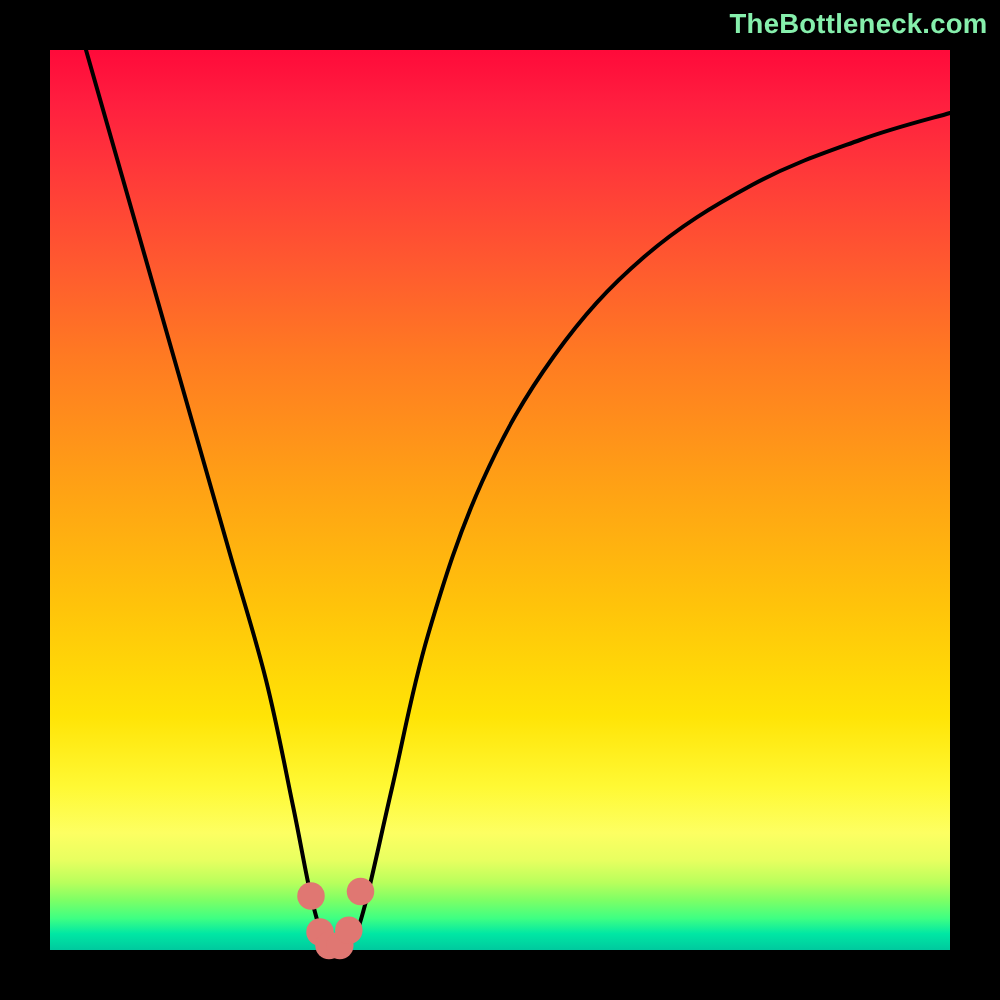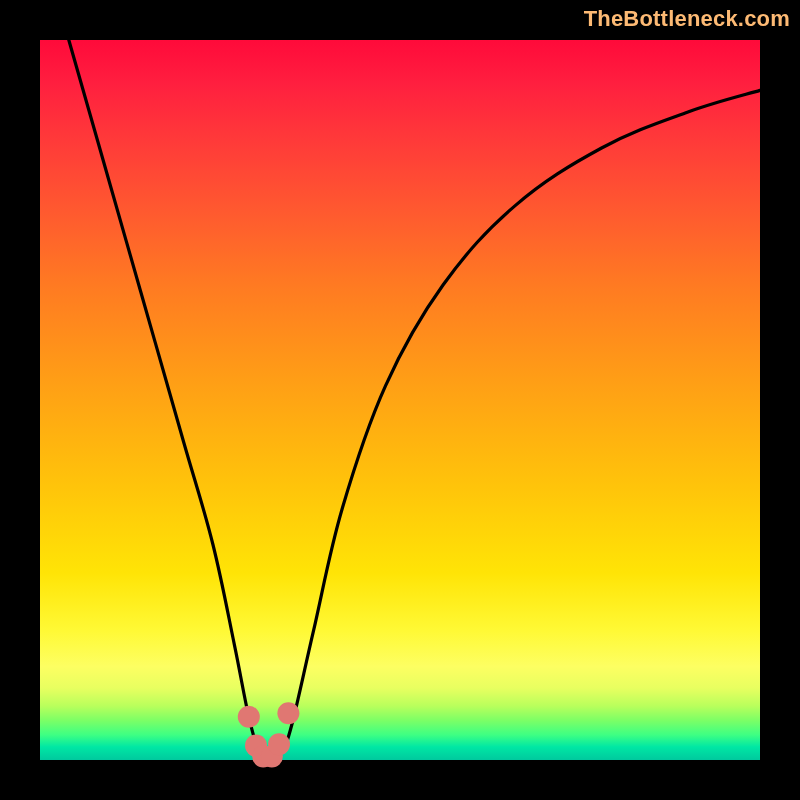--- a/index.html
+++ b/index.html
@@ -42,21 +42,21 @@
       #7cff66 94.5%,
       #3eff83 96.5%,
       #00e7a4 98.2%,
       #00c99e 100%
     );
   }
   .watermark {
     position: absolute;
     top: 6px;
     right: 10px;
-    color: #fdba74;
+    color: #86efac;
     font-size: 22px;
     font-weight: 600;
     letter-spacing: 0.2px;
     user-select: none;
   }
   svg.curve {
     position: absolute;
     left: 0;
     top: 0;
     width: 720px;

